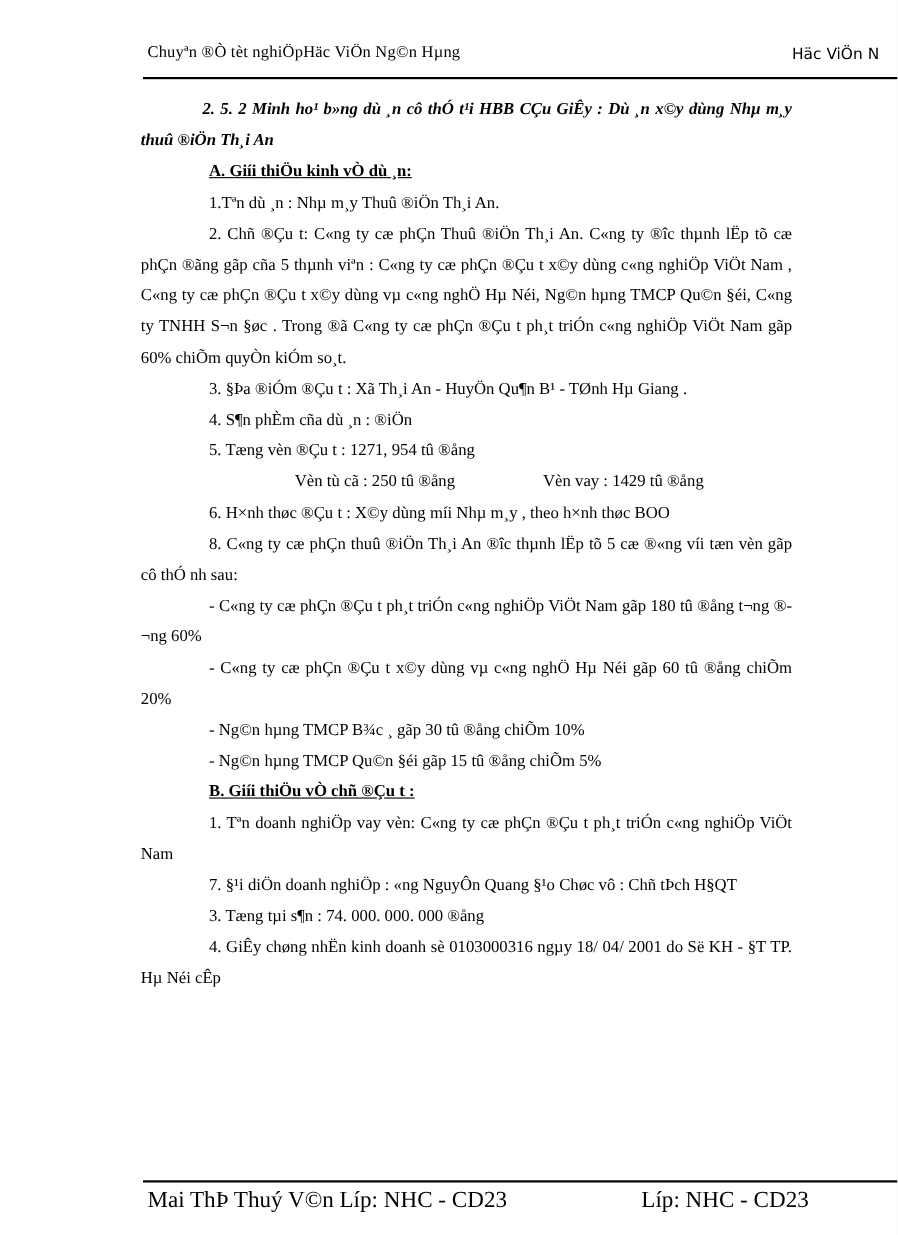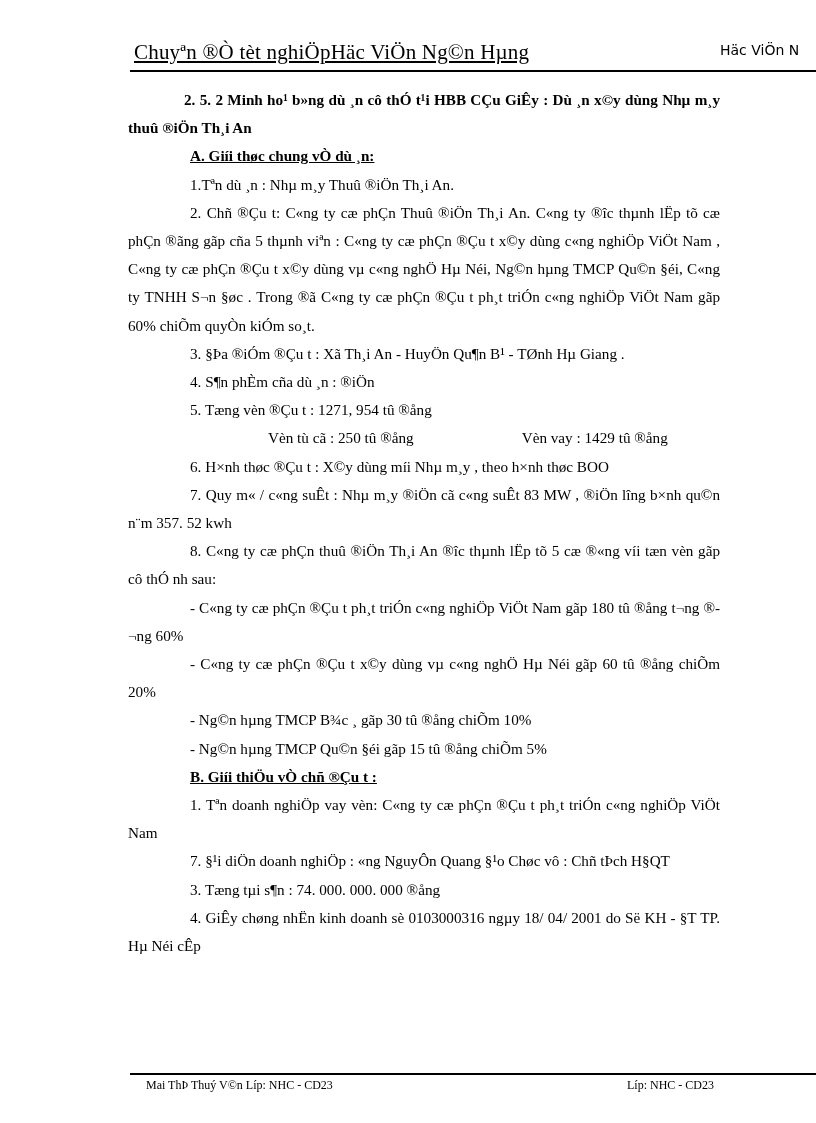--- a/index.html
+++ b/index.html
@@ -25,24 +25,23 @@
   }
   
   .header {
     position: relative;
     height: 34px;
   }
   .header-left {
     position: absolute;
     left: 6px;
     top: 0;
-    font-size: 21px;
+    font-size: 15px;
     letter-spacing: 0.2px;
     white-space: nowrap;
-    text-decoration: underline;
   }
   .header-right {
     position: absolute;
     left: 592px;
     top: 2px;
     font-size: 14px;
     font-family: "DejaVu Sans", sans-serif;
     white-space: nowrap;
   }
   .rule-top {
@@ -68,62 +67,62 @@
     width: 592px;
     font-size: 15.2px;
     line-height: 28.2px;
   }
   p {
     margin: 0;
     text-align: justify;
   }
   .bold-italic {
     font-weight: bold;
+    font-style: italic;
   }
   .indent {
     text-indent: 56px;
   }
   .indent2 {
     text-indent: 62px;
   }
   .heading-sub {
     text-indent: 62px;
     font-weight: bold;
   }
   .heading-sub span.u {
     text-decoration: underline;
   }
   .center-two {
     display: flex;
     padding-left: 140px;
-    gap: 108px;
+    gap: 80px;
   }
   .footer {
     position: absolute;
-    left: 140px;
+    left: 128px;
     top: 1078px;
     width: 592px;
-    font-size: 12px;
+    font-size: 21px;
   }
   .footer-inner {
     position: relative;
     height: 28px;
   }
   .footer-left {
     position: absolute;
     left: 6px;
     top: 0;
     white-space: nowrap;
   }
   .footer-right {
     position: absolute;
     left: 455px;
     top: 0;
     white-space: nowrap;
-    margin-left: 32px;
   }
 </style>
 </head>
 <body>
 
 <div class="page">
 
   <div class="content">
     <div class="header">
       <div class="header-left">Chuyªn ®Ò tèt nghiÖpHäc ViÖn Ng©n Hµng</div>
@@ -131,36 +130,35 @@
     </div>
   </div>
 
   <div class="rule-top"></div>
 
   <div class="body-text">
 
     <p class="bold-italic indent">2. 5. 2 Minh ho¹ b»ng dù ¸n cô thÓ t¹i HBB CÇu GiÊy : Dù ¸n x©y dùng Nhµ m¸y thuû ®iÖn Th¸i An</p>
 
     <p class="heading-sub">
-      <span class="u">A. Giíi thøc chung vÒ dù ¸n:</span>
+      <span class="u">A. Giíi thiÖu kinh vÒ dù ¸n:</span>
     </p>
 
     <p class="indent2">1.Tªn dù ¸n : Nhµ m¸y Thuû ®iÖn Th¸i An.</p>
     <p class="indent2">2. Chñ ®Çu t­: C«ng ty cæ phÇn Thuû ®iÖn Th¸i An. C«ng ty ®­îc thµnh lËp tõ cæ phÇn ®ãng gãp cña 5 thµnh viªn : C«ng ty cæ phÇn ®Çu t­ x©y dùng c«ng nghiÖp ViÖt Nam , C«ng ty cæ phÇn ®Çu t­ x©y dùng vµ c«ng nghÖ Hµ Néi, Ng©n hµng TMCP Qu©n §éi, C«ng ty TNHH S¬n §øc . Trong ®ã C«ng ty cæ phÇn ®Çu t­ ph¸t triÓn c«ng nghiÖp ViÖt Nam gãp 60% chiÕm quyÒn kiÓm so¸t.</p>
     <p class="indent2">3. §Þa ®iÓm ®Çu t­ : Xã Th¸i An - HuyÖn Qu¶n B¹ - TØnh Hµ Giang .</p>
     <p class="indent2">4. S¶n phÈm cña dù ¸n : ®iÖn</p>
     <p class="indent2">5. Tæng vèn ®Çu t­ : 1271, 954 tû ®ång</p>
 
     <p class="center-two">
       <span>Vèn tù cã : 250 tû ®ång</span>
       <span>Vèn vay : 1429 tû ®ång</span>
     </p>
 
     <p class="indent2">6. H×nh thøc ®Çu t­ : X©y dùng míi Nhµ m¸y , theo h×nh thøc BOO</p>
-    <p class="indent2">7. Quy m« / c«ng suÊt : Nhµ m¸y ®iÖn cã c«ng suÊt 83 MW , ®iÖn l­îng b×nh qu©n n¨m 357. 52 kwh</p>
     <p class="indent2">8. C«ng ty cæ phÇn thuû ®iÖn Th¸i An ®­îc thµnh lËp tõ 5 cæ ®«ng víi tæn vèn gãp cô thÓ nh­ sau:</p>
 
     <p class="indent2">- C«ng ty cæ phÇn ®Çu t­ ph¸t triÓn c«ng nghiÖp  ViÖt Nam gãp 180 tû ®ång t­¬ng ®­¬ng 60%</p>
     <p class="indent2">- C«ng ty cæ phÇn ®Çu t­ x©y dùng vµ c«ng nghÖ Hµ Néi gãp 60 tû ®ång chiÕm 20%</p>
     <p class="indent2">- Ng©n hµng TMCP B¾c ¸ gãp 30 tû ®ång chiÕm 10%</p>
     <p class="indent2">- Ng©n hµng TMCP Qu©n §éi gãp 15 tû ®ång chiÕm 5%</p>
 
     <p class="heading-sub">
       <span class="u">B. Giíi thiÖu vÒ chñ ®Çu t­ :</span>
     </p>

